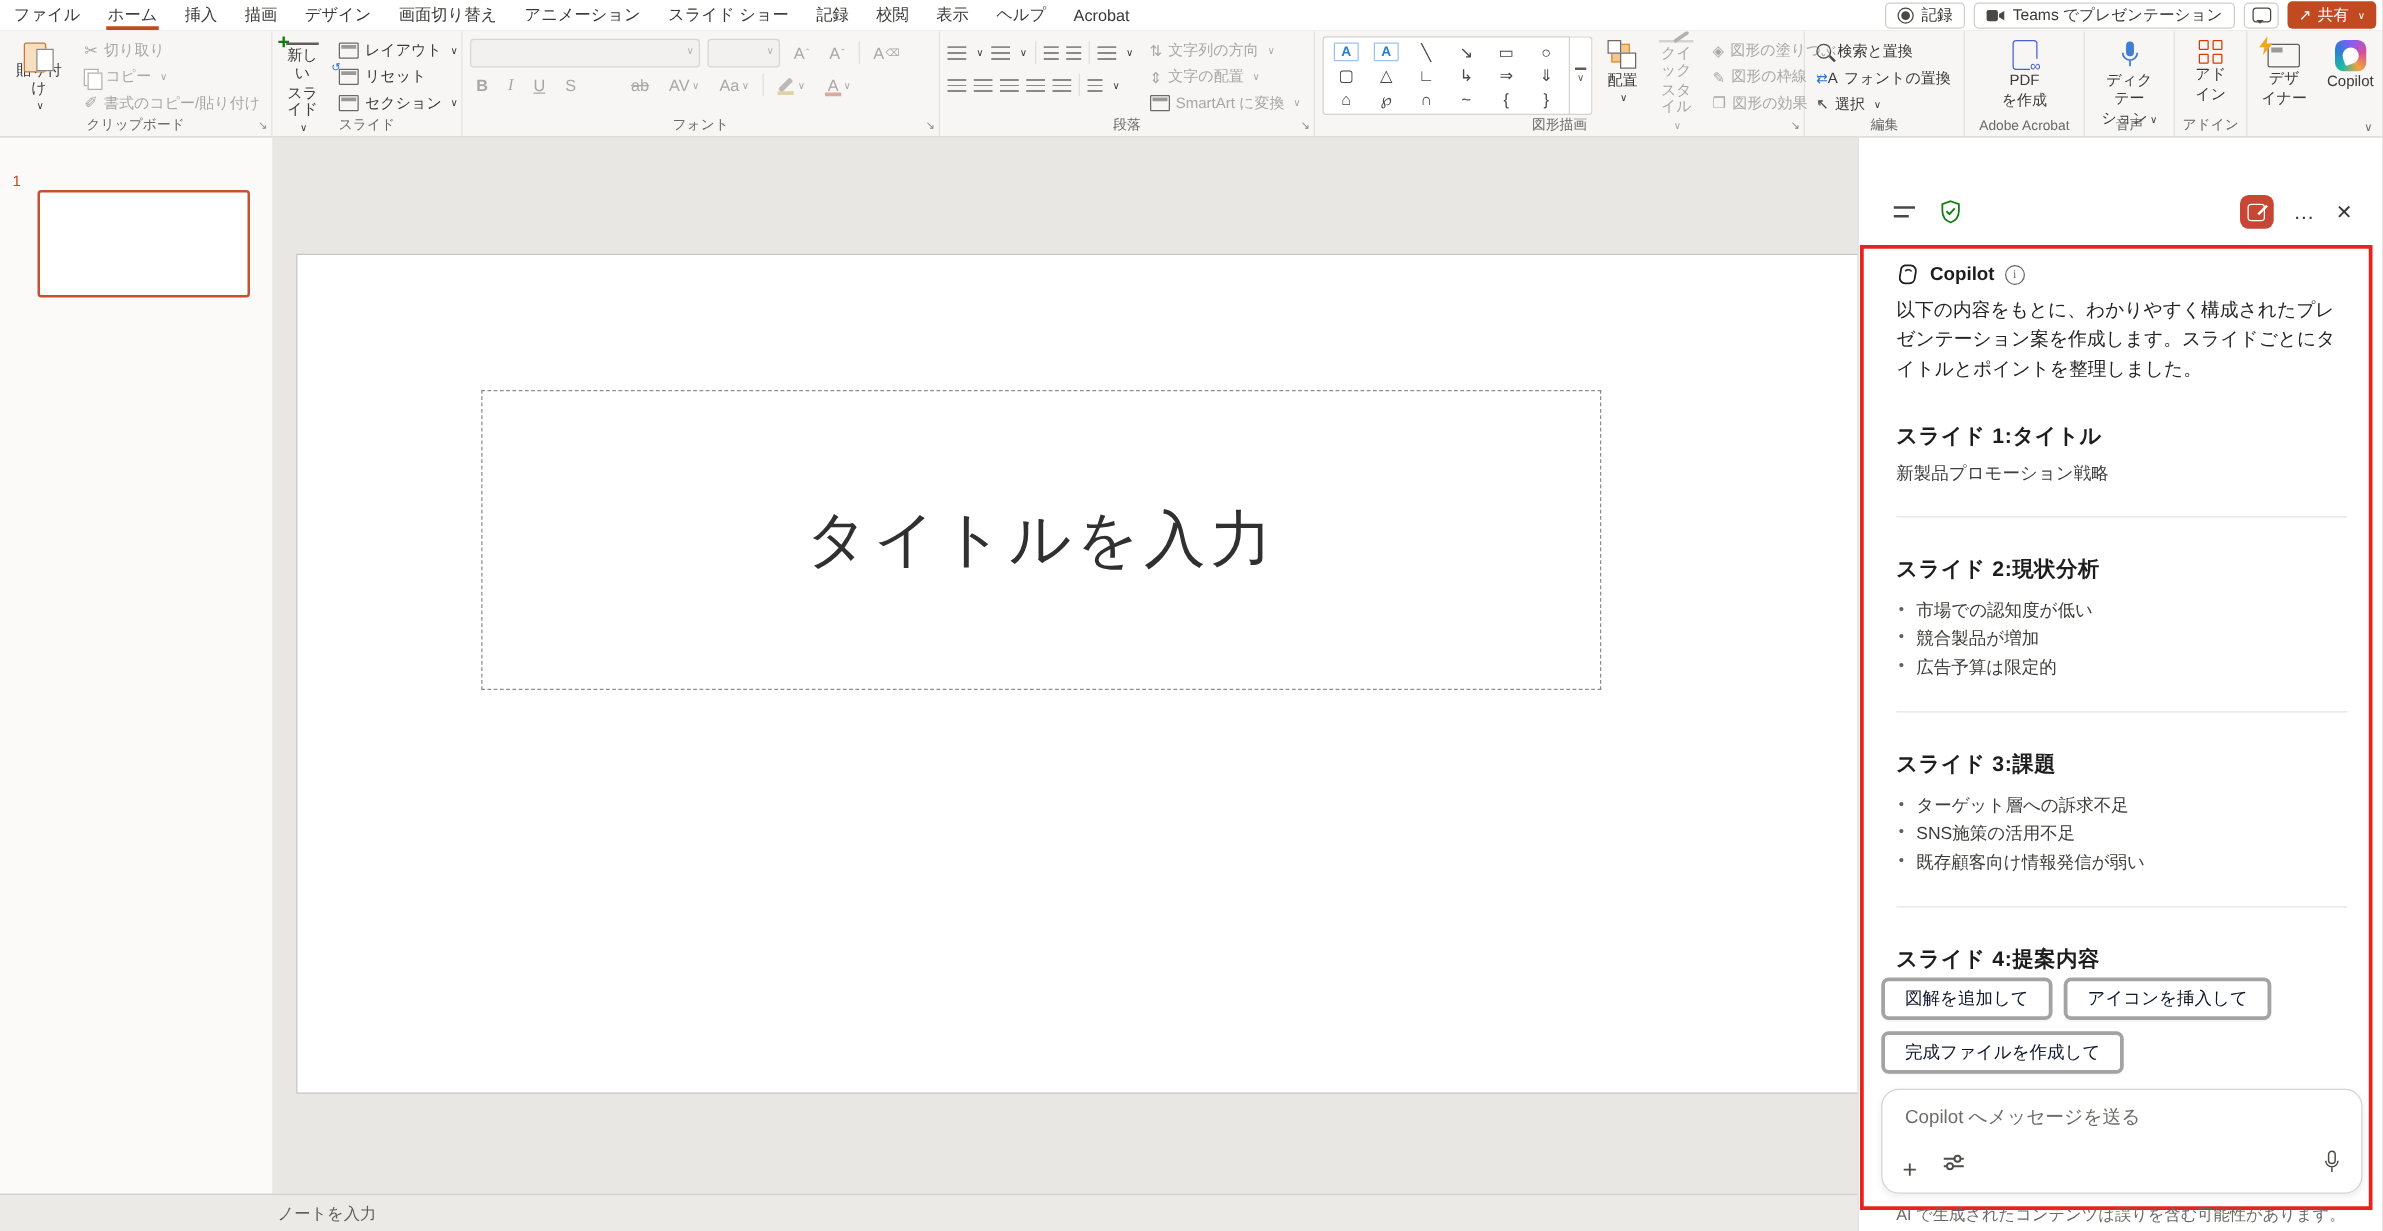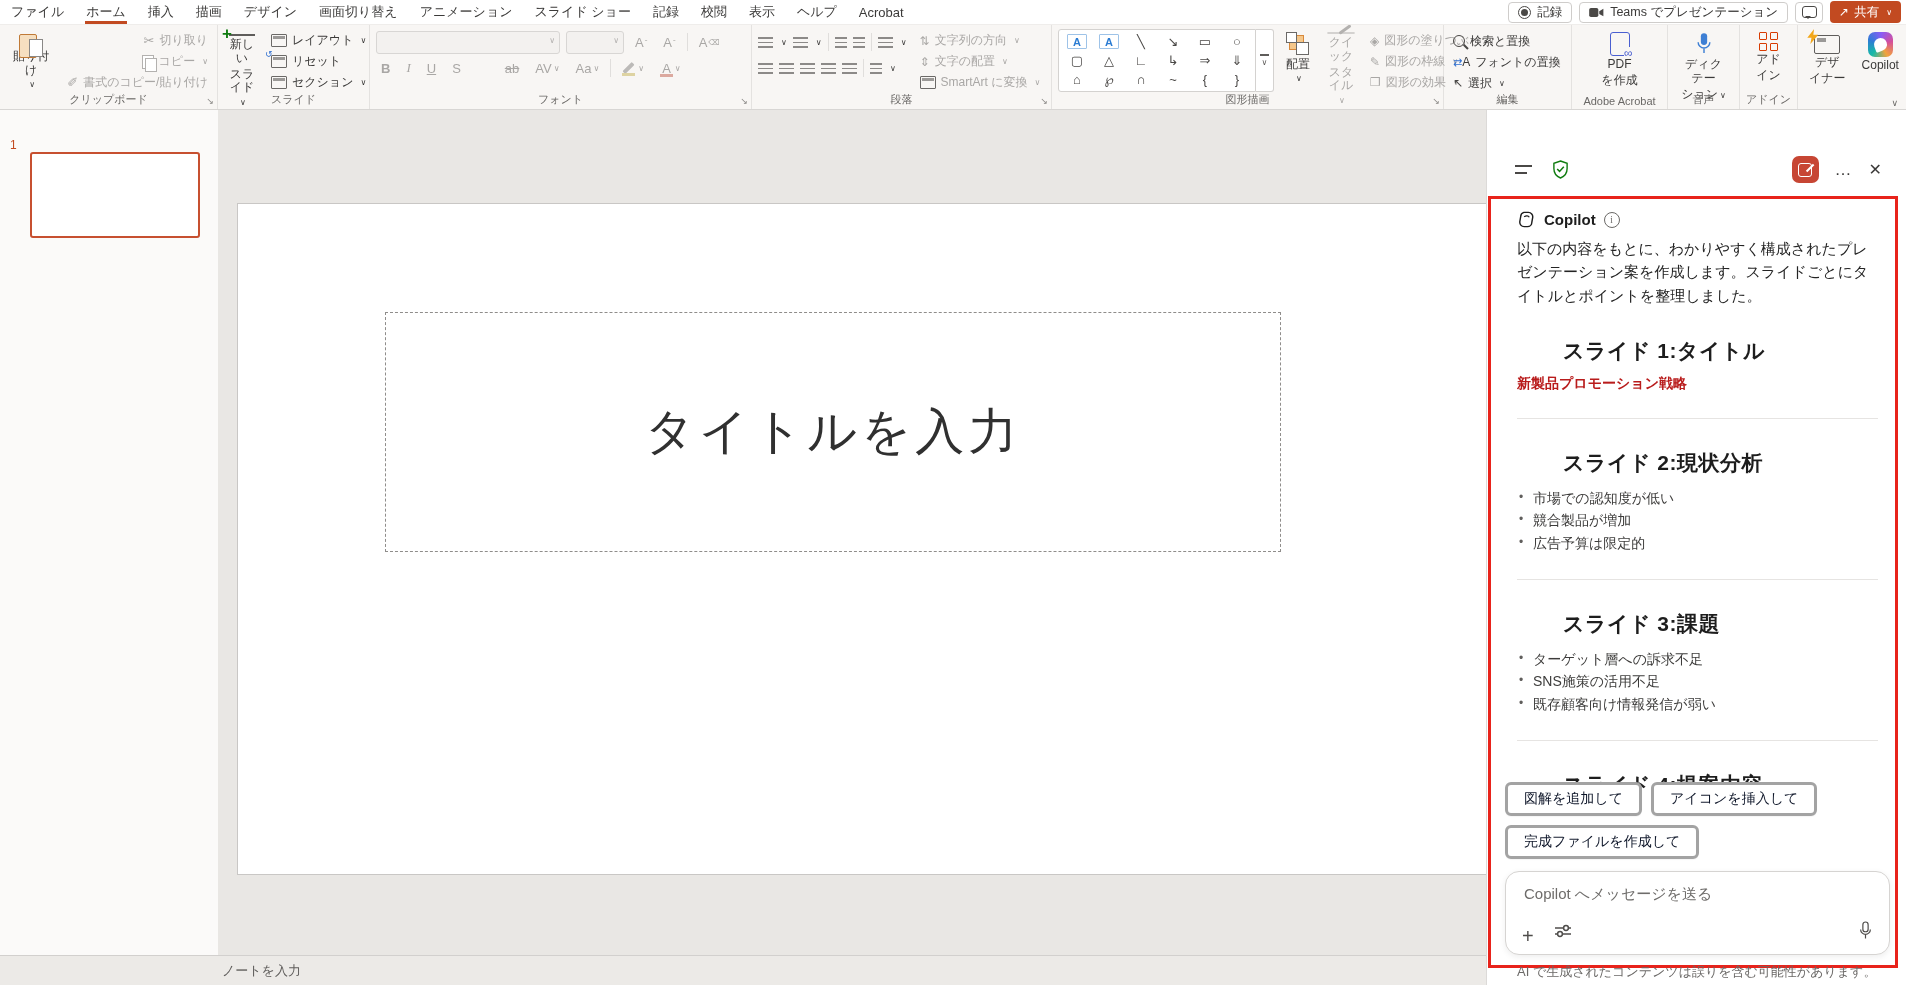--- a/index.html
+++ b/index.html
@@ -117,22 +117,22 @@
   .dots{font-size:17px;letter-spacing:1px;color:#3b3a39;line-height:0;}
   .close{font-size:16px;color:#3b3a39;}
   .redbox{position:absolute;left:1px;top:86px;width:404px;height:766px;border:3px solid #e8231b;z-index:8;pointer-events:none;}
   .pcontent{position:absolute;left:30px;right:28px;top:100px;height:580px;overflow:hidden;}
   .brandrow{display:flex;align-items:center;gap:8px;}
   .brand{font-size:15px;font-weight:bold;color:#1d1d1d;}
   .ic-info{width:14px;height:14px;border:1.1px solid #6b6967;border-radius:50%;display:inline-flex;align-items:center;justify-content:center;font-size:9.5px;color:#6b6967;font-family:"Liberation Serif",serif;}
   .ic-info::after{content:"i";}
   .intro{margin-top:8px;font-size:15px;line-height:1.55;color:#242424;}
   .section{margin-top:30px;}
-  .stitle{font-size:21px;font-weight:bold;color:#1d1d1d;letter-spacing:.5px;margin-left:46px;}
-  .ssub{margin-top:10px;font-size:14px;font-weight:bold;color:#b91c1c;}
+  .stitle{font-size:17px;font-weight:bold;color:#1d1d1d;letter-spacing:.5px;}
+  .ssub{margin-top:10px;font-size:14px;font-weight:normal;color:#404040;}
   .sbullets{margin:10px 0 0;padding:0;list-style:none;}
   .sbullets li{position:relative;padding-left:16px;font-size:14px;color:#3d3c3b;line-height:1.6;}
   .sbullets li::before{content:"•";position:absolute;left:2px;top:1px;color:#605e5c;font-size:12px;}
   .sdiv{border:none;border-top:1px solid #e6e4e2;margin:25px 0 0;}
   .pbottom{position:absolute;left:18px;right:16px;bottom:30px;z-index:9;}
   .chips{display:flex;flex-wrap:wrap;gap:9px;}
   .chip{padding:5px 16px;border:3px solid #a3a3a3;border-radius:6px;background:#fff;font-size:14px;color:#0f172a;box-shadow:0 1px 1px rgba(0,0,0,.04);white-space:nowrap;}
   .inputbox{margin-top:12px;height:82px;border:1px solid #d6d4d2;border-radius:14px;background:#fff;box-shadow:0 2px 6px rgba(0,0,0,.07);position:relative;}
   .inputbox input{position:absolute;top:12px;left:16px;right:16px;border:none;outline:none;font-size:15px;color:#242424;background:transparent;font-family:inherit;}
   .inputbox input::placeholder{color:#6e6c6a;opacity:1;}
@@ -185,21 +185,21 @@
   </div>
 
   <div class="ribbon">
 
     <div class="rgroup" style="width:218px;display:flex;gap:8px;">
       <div class="bigbtn">
         <span class="ic-paste"></span>
         <span>貼り付け</span>
         <span class="dd"></span>
       </div>
-      <div style="display:flex;flex-direction:column;justify-content:flex-start;gap:1px;padding-top:2px;align-items:flex-end;">
+      <div style="display:flex;flex-direction:column;justify-content:flex-start;gap:1px;padding-top:2px;">
         <div class="rsmall disabled">
             <span class="ic-cut"></span>
             <span>切り取り</span>
           </div>
         <div class="rsmall disabled">
             <span class="ic-copy"></span>
             <span>コピー</span>
             <span class="dd"></span>
           </div>
         <div class="rsmall disabled">

